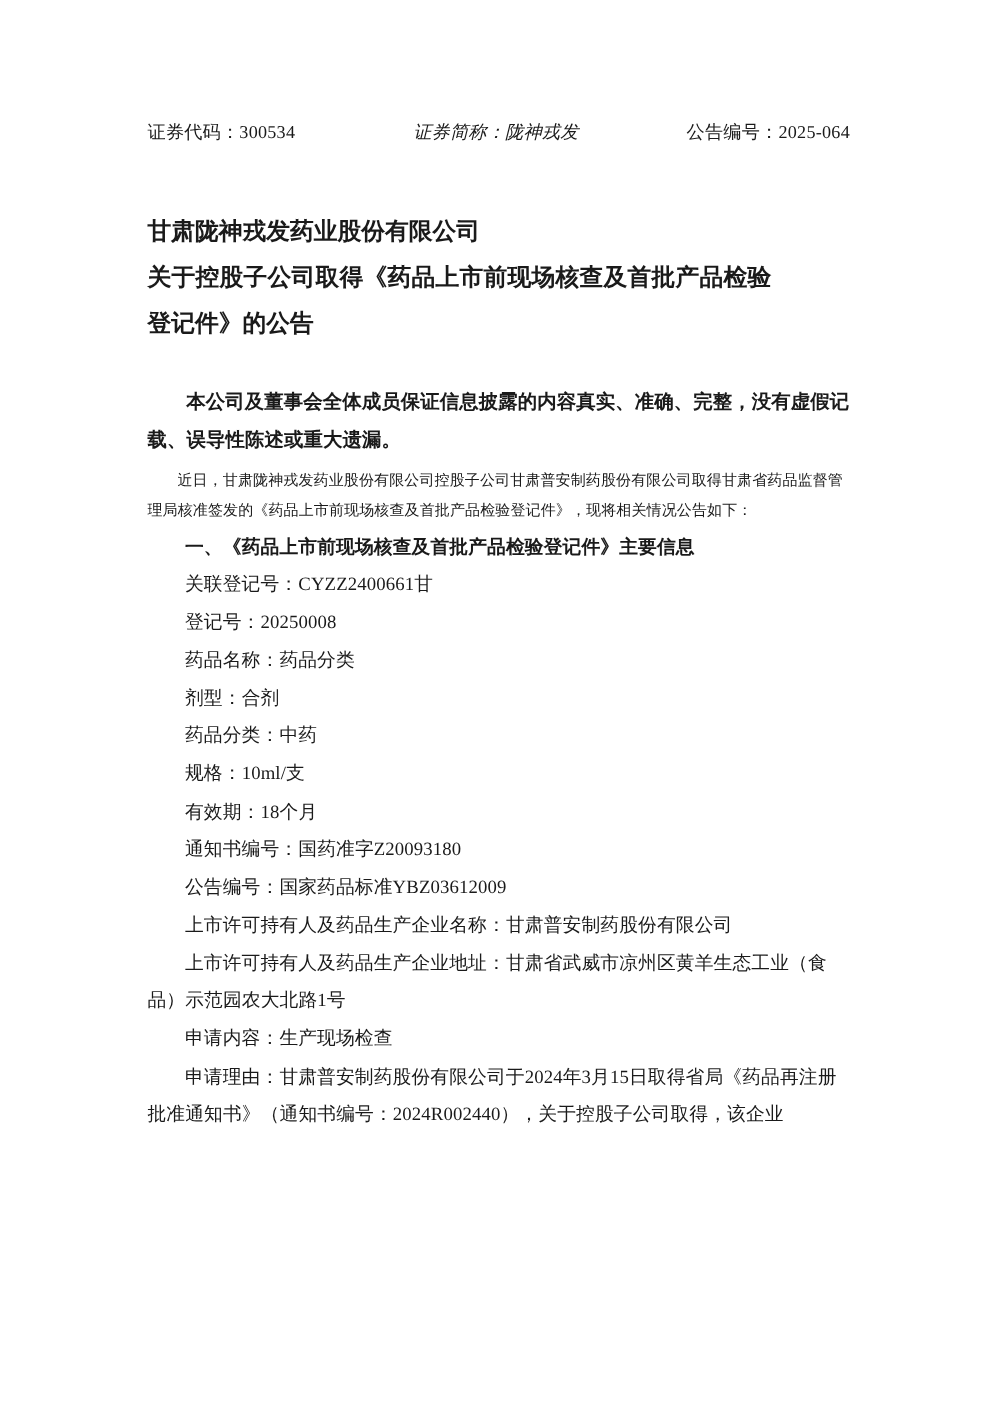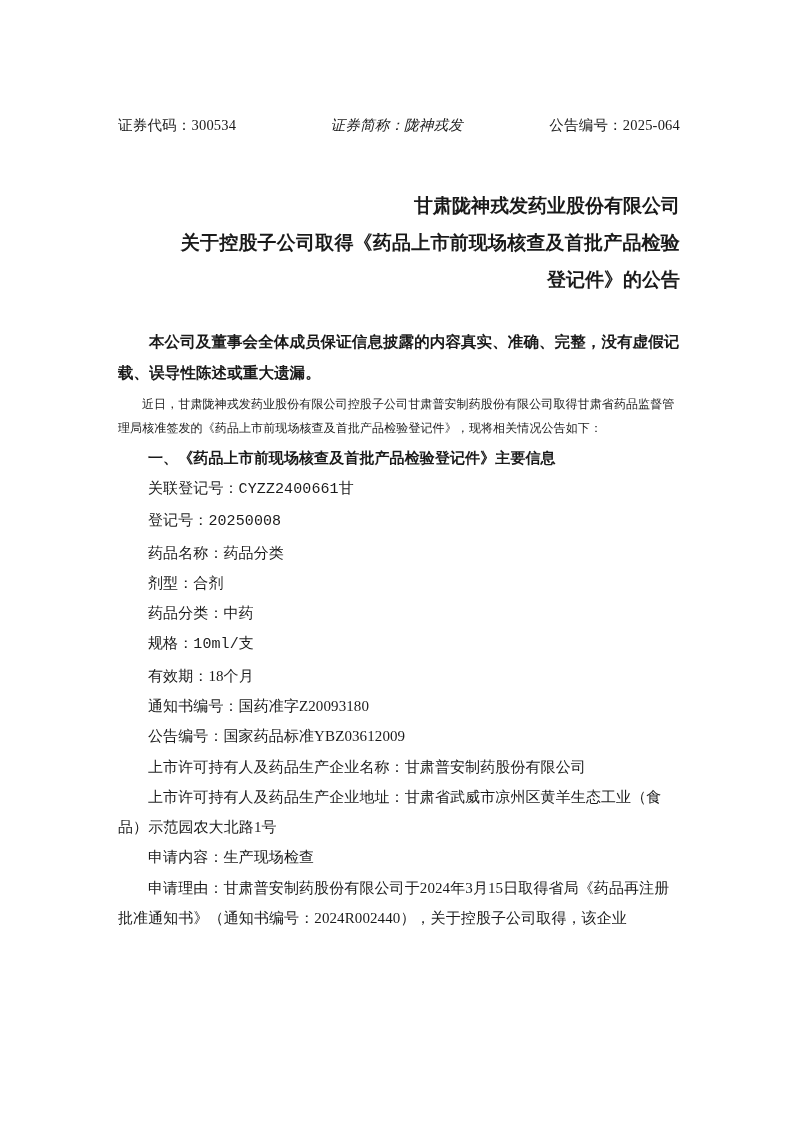--- a/index.html
+++ b/index.html
@@ -14,42 +14,42 @@
     margin: 0 auto;
     position: relative;
     box-sizing: border-box;
     font-family: "Liberation Serif", "DejaVu Serif", serif;
     color: #1a1a1a;
     overflow: hidden;
   }
   .content {
     position: absolute;
     left: 118px;
-    top: 116px;
+    top: 96px;
     width: 562px;
   }
   
   .doc-header {
     display: flex;
     justify-content: space-between;
     align-items: baseline;
     font-size: 14.5px;
     letter-spacing: 0.2px;
     margin-bottom: 52px;
   }
   .doc-header .hdr-item {
     white-space: nowrap;
   }
   .doc-header .hdr-item.mid {
     margin-left: 8px;
     font-style: italic;
   }
   
   .title-block {
-    text-align: right;
+    text-align: left;
     font-weight: bold;
     font-size: 19px;
     line-height: 1.95;
     margin: 0 0 28px 0;
   }
   .title-line {
     display: block;
   }
   .title-line.wide {
     letter-spacing: 0.2px;
@@ -85,21 +85,21 @@
   .field-list {
     margin-top: 0;
   }
   .field {
     font-size: 15px;
     line-height: 2.02;
     text-indent: 2em;
     letter-spacing: 0.1px;
   }
   .field .val-latin {
-    font-family: Liberation Mono, monospace;
+    font-family: Liberation Serif, serif;
   }
 </style>
 </head>
 <body>
 
 <div class="page">
   <div class="content">
 
     <div class="doc-header">
       <span class="hdr-item">证券代码：300534</span>

